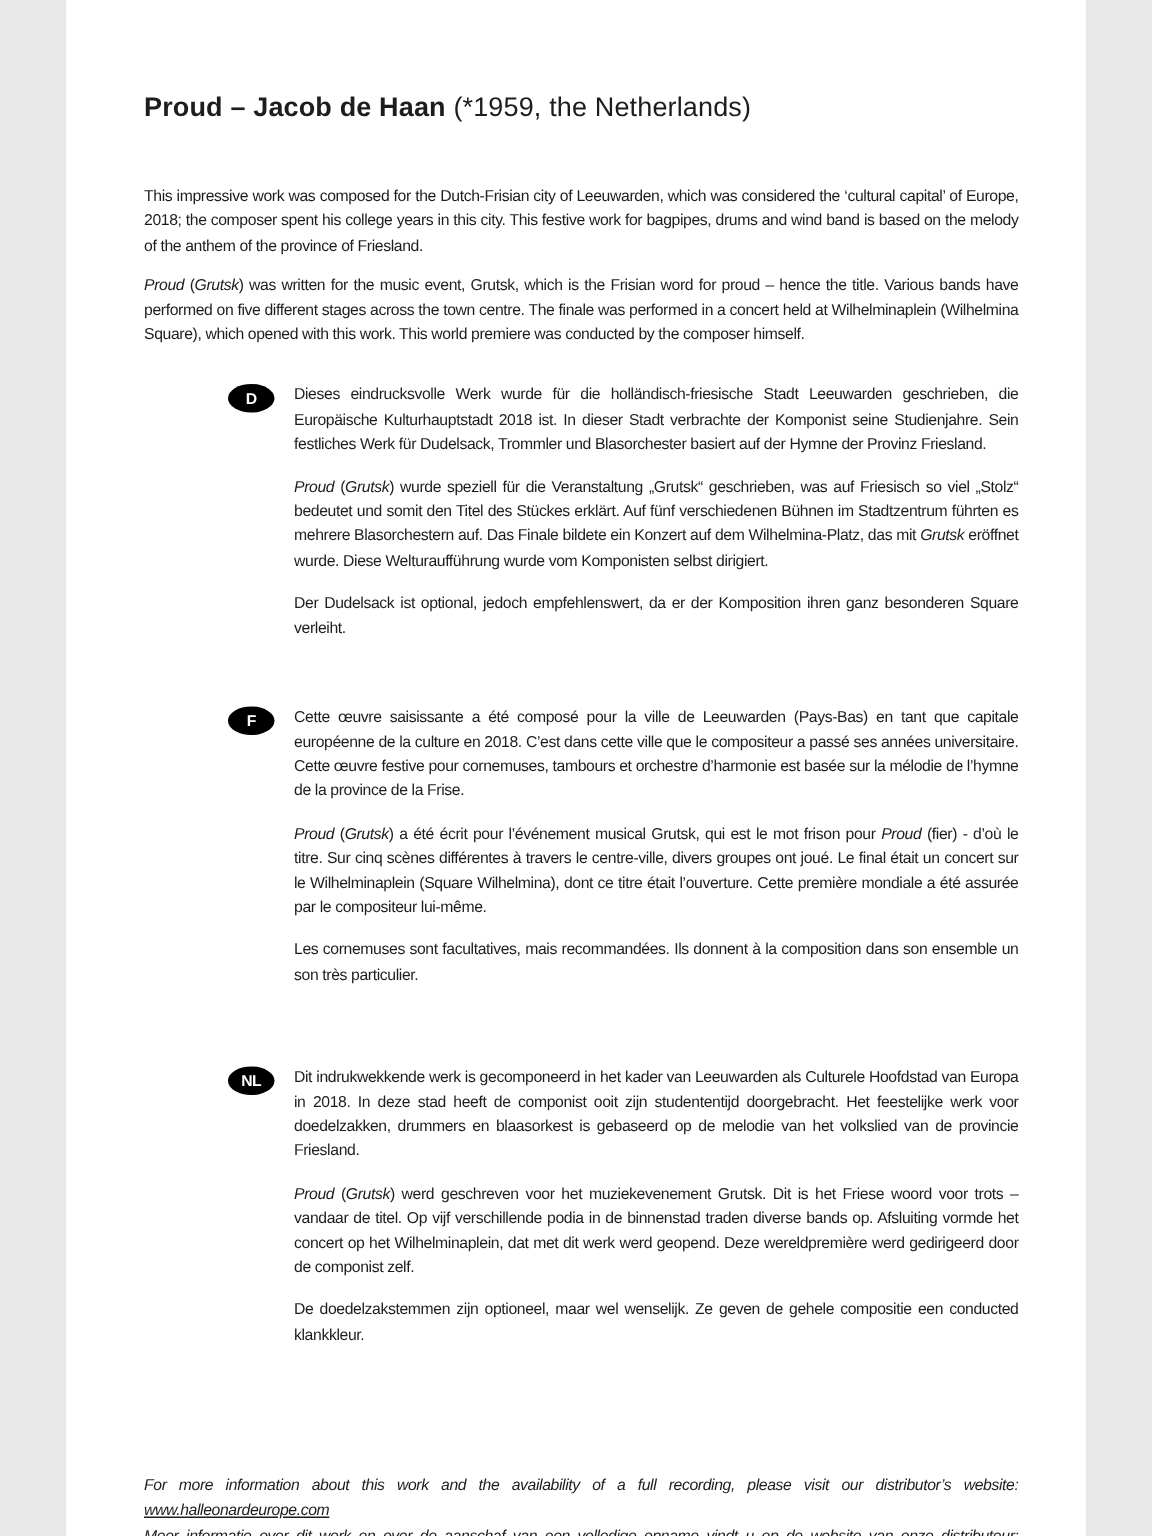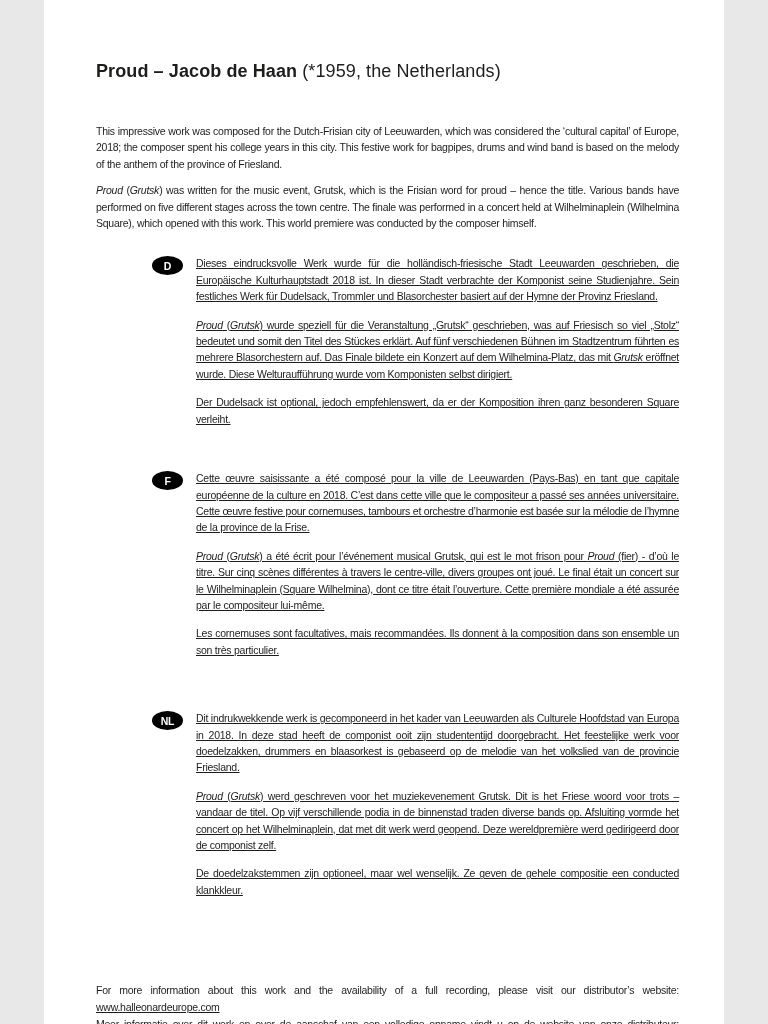--- a/index.html
+++ b/index.html
@@ -55,25 +55,25 @@
     width: 31px;
     height: 19px;
     border-radius: 50%;
     background: #000000;
     color: #ffffff;
     font-weight: 700;
     font-size: 10.5px;
     letter-spacing: -0.3px;
   }
   .lang-text { flex: 1; min-width: 0; }
-  .lang-text .para { margin-bottom: 12px; text-decoration: underline; }
+  .lang-text .para { margin-bottom: 12px; }
   .lang-text .para:last-child { margin-bottom: 0; }
 
   .page-footer { margin-top: 84px; }
-  .page-footer .para { margin: 0; line-height: 17px; }
+  .page-footer .para { margin: 0; line-height: 17px; font-style: italic; }
 
   .it { font-style: italic; }
   .ul { text-decoration: underline; }
 </style>
 </head>
 <body>
 
 <div class="page">
 
   <h1 class="title"><span class="t-main">Proud – Jacob de Haan</span><span class="t-sub"> (*1959, the Netherlands)</span></h1>

